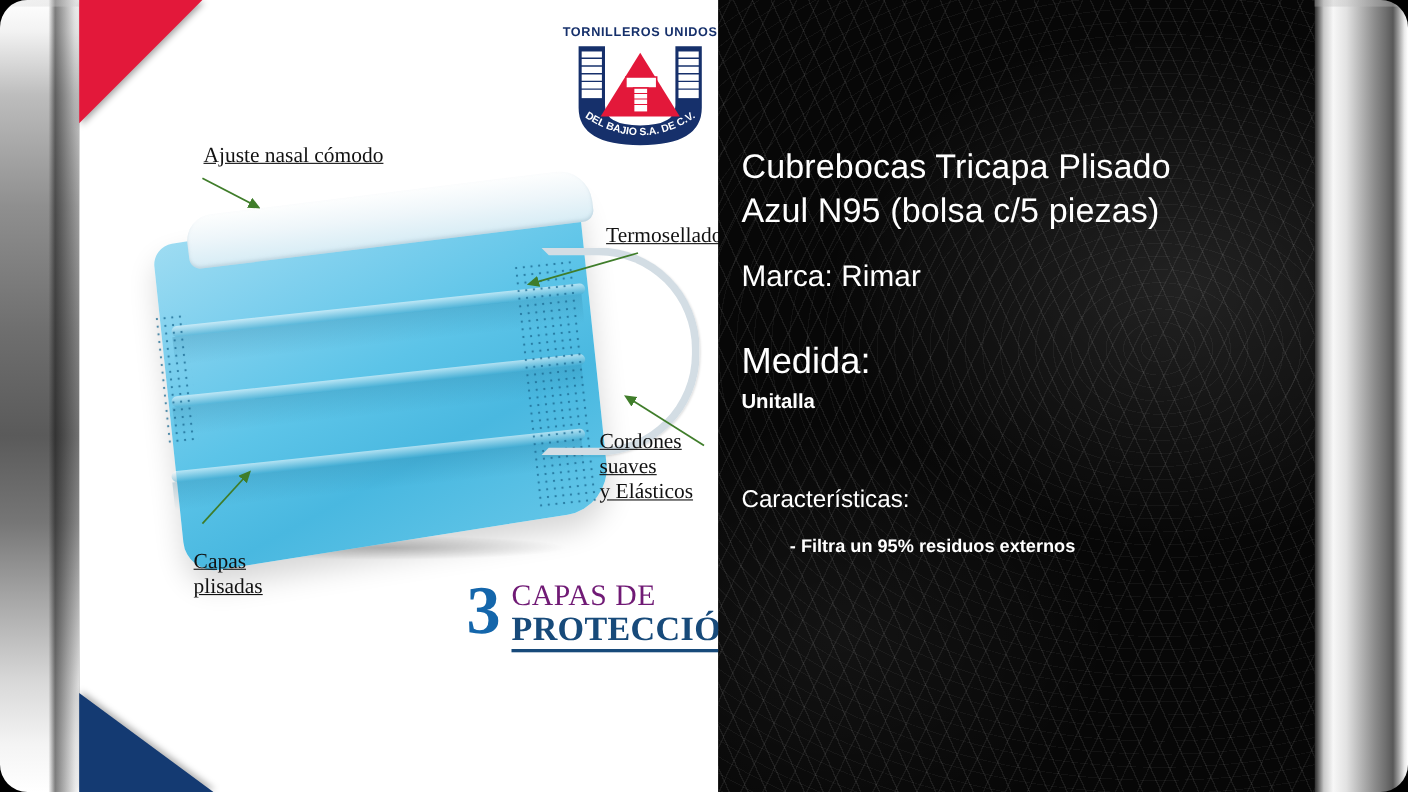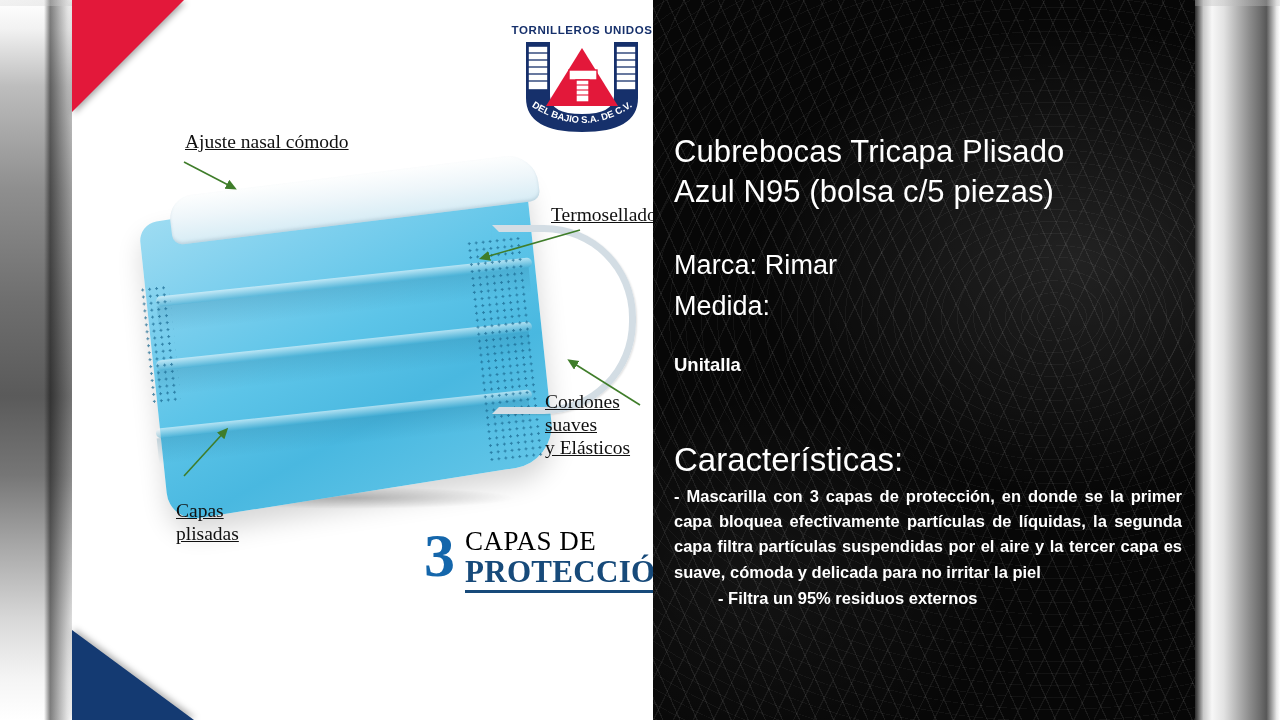--- a/index.html
+++ b/index.html
@@ -7,20 +7,21 @@
     padding: 0;
     background: #000;
   }
   #slide {
     position: relative;
     width: 1280px;
     height: 720px;
     overflow: hidden;
     background: #0a0a0a;
     font-family: "Liberation Sans", sans-serif;
+    border-radius: 25px;
   }
 
   
   .frame-left {
     position: absolute;
     left: 0; top: 0;
     width: 72px; height: 720px;
     background: linear-gradient(to bottom,
       #ffffff 0%, #f2f2f2 4%, #bdbdbd 12%,
       #8f8f8f 26%, #6e6e6e 42%, #5a5a5a 55%,
@@ -191,21 +192,21 @@
     font-family: "Liberation Serif", serif;
     font-weight: bold;
     font-size: 62px;
     line-height: .92;
     color: #1466ab;
     margin-right: 10px;
   }
   .badge-l1 {
     font-family: "Liberation Serif", serif;
     font-size: 27px;
-    color: #000000;
+    color: #701a75;
     letter-spacing: .5px;
     line-height: 1.05;
   }
   .badge-l2 {
     font-family: "Liberation Serif", serif;
     font-weight: bold;
     font-size: 31px;
     color: #174a7a;
     letter-spacing: .3px;
     line-height: 1.1;
@@ -251,40 +252,40 @@
     position: absolute;
     top: 132px;
     font-size: 31px;
     line-height: 1.28;
     font-weight: 400;
     white-space: pre-line;
     letter-spacing: .1px;
   }
   .brand-line {
     position: absolute;
-    top: 250px;
+    top: 236px;
     font-size: 27px;
     letter-spacing: .1px;
   }
   .medida-label {
     position: absolute;
-    top: 291px;
-    font-size: 27px;
+    top: 309px;
+    font-size: 33px;
   }
   .medida-value {
     position: absolute;
     top: 354px;
     font-size: 18.5px;
     font-weight: bold;
     text-align: center;
   }
   .feat-title {
     position: absolute;
     top: 441px;
-    font-size: 33px;
+    font-size: 22px;
   }
   .feat-body {
     position: absolute;
     top: 484px;
     width: 508px;
     font-size: 16.5px;
     line-height: 1.53;
     font-weight: bold;
     text-align: justify;
   }
@@ -418,19 +419,18 @@
     <div class="mesh2"></div>
 
     <div class="panel-content">
       <div class="prod-title">Cubrebocas Tricapa Plisado
 Azul N95 (bolsa c/5 piezas)</div>
       <div class="brand-line">Marca: Rimar</div>
       <div class="medida-label">Medida:</div>
       <div class="medida-value">Unitalla</div>
       <div class="feat-title">Características:</div>
       <div class="feat-body">
-        <span>-  Mascarilla con 3 capas de protección, en donde se la primer capa bloquea efectivamente partículas de líquidas, la segunda capa filtra partículas suspendidas por el aire y la tercer capa es suave, cómoda y delicada para no irritar la piel</span>
         <span class="f2">-   Filtra un 95% residuos externos</span>
       </div>
     </div>
   </div>
 
 </div>
 
 </body></html>

